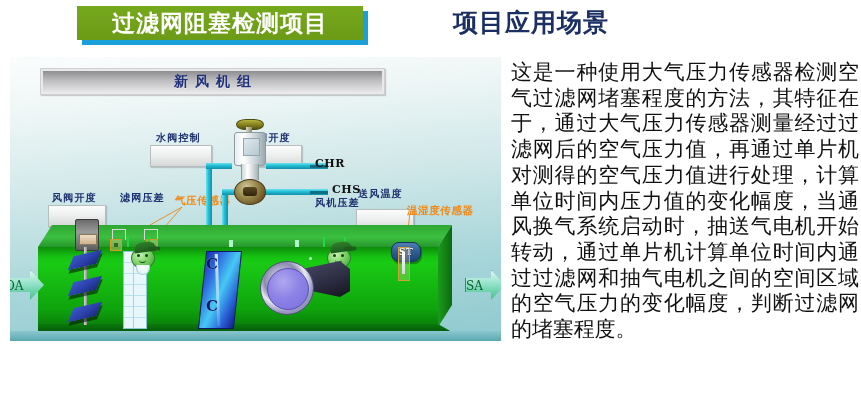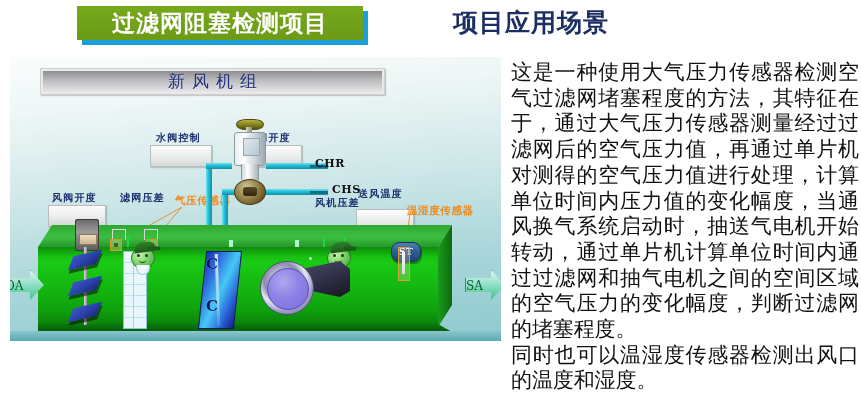--- a/index.html
+++ b/index.html
@@ -60,21 +60,21 @@
     background:#e9e9ea;border:1px solid #cfcfd0;
     box-shadow:1px 1px 1px rgba(0,0,0,.18);
     padding:2px;box-sizing:border-box;
   }
   #unit-title-inner{
     width:100%;height:100%;
     background:linear-gradient(180deg,#8e8e90 0%,#bdbdbf 45%,#e6e6e8 100%);
     display:flex;align-items:center;justify-content:center;
   }
   #unit-title-label{
-    color:#20307a;font-size:17px;font-weight:normal;letter-spacing:7px;
+    color:#20307a;font-size:14px;font-weight:bold;letter-spacing:7px;
     text-indent:7px;
     font-family:"DejaVu Serif","Liberation Serif",serif;
     text-shadow:0 1px 0 rgba(255,255,255,.4);
   }
 
   
   .fld-label{
     position:absolute;color:#1c2f6e;font-size:10px;font-weight:bold;
     letter-spacing:1.2px;white-space:nowrap;
     font-family:"DejaVu Serif","Liberation Serif",serif;
@@ -347,21 +347,20 @@
   <div id="banner-shadow"></div>
   <div id="banner-box">
     <span id="banner-label">过滤网阻塞检测项目</span>
   </div>
 </div>
 
 <div id="section-title">项目应用场景</div>
 
 <div id="body-text">
   <p>这是一种使用大气压力传感器检测空气过滤网堵塞程度的方法，其特征在于，通过大气压力传感器测量经过过滤网后的空气压力值，再通过单片机对测得的空气压力值进行处理，计算单位时间内压力值的变化幅度，当通风换气系统启动时，抽送气电机开始转动，通过单片机计算单位时间内通过过滤网和抽气电机之间的空间区域的空气压力的变化幅度，判断过滤网的堵塞程度。</p>
-  <p>同时也可以温湿度传感器检测出风口的温度和湿度。</p>
 </div>
 
 <div id="diagram">
 
   <div id="unit-title-bar">
     <div id="unit-title-inner">
       <span id="unit-title-label">新风机组</span>
     </div>
   </div>
 

